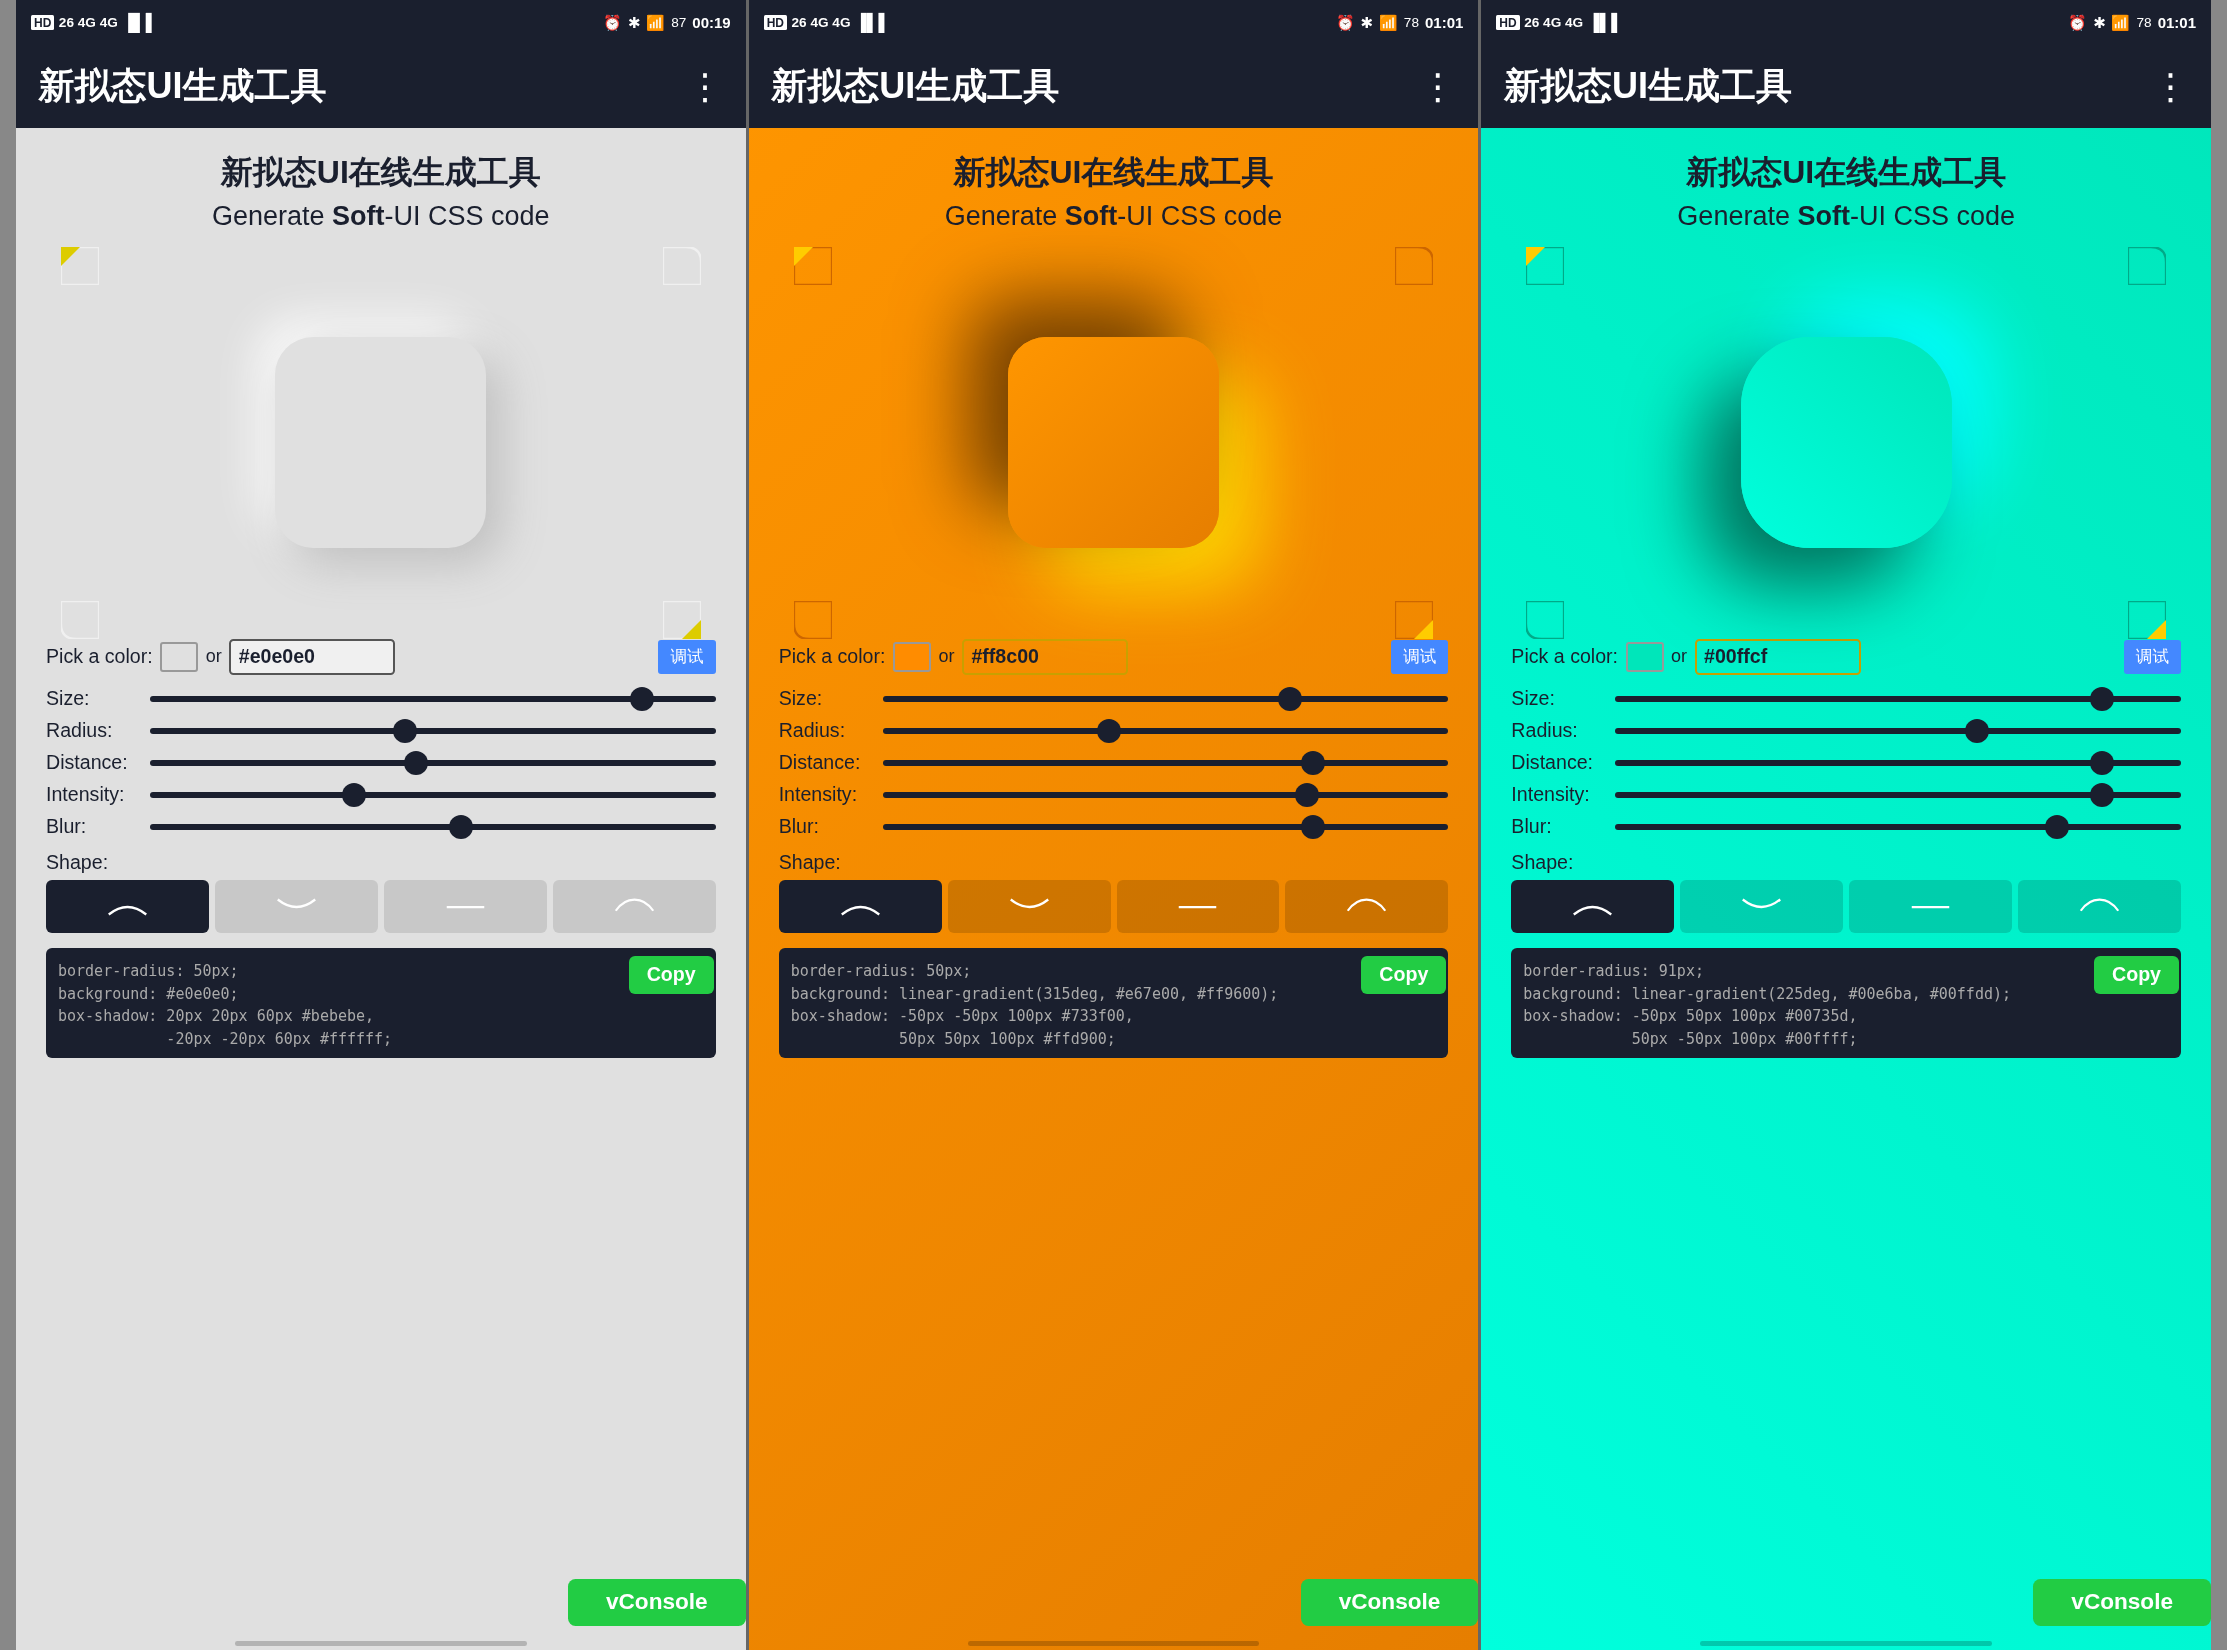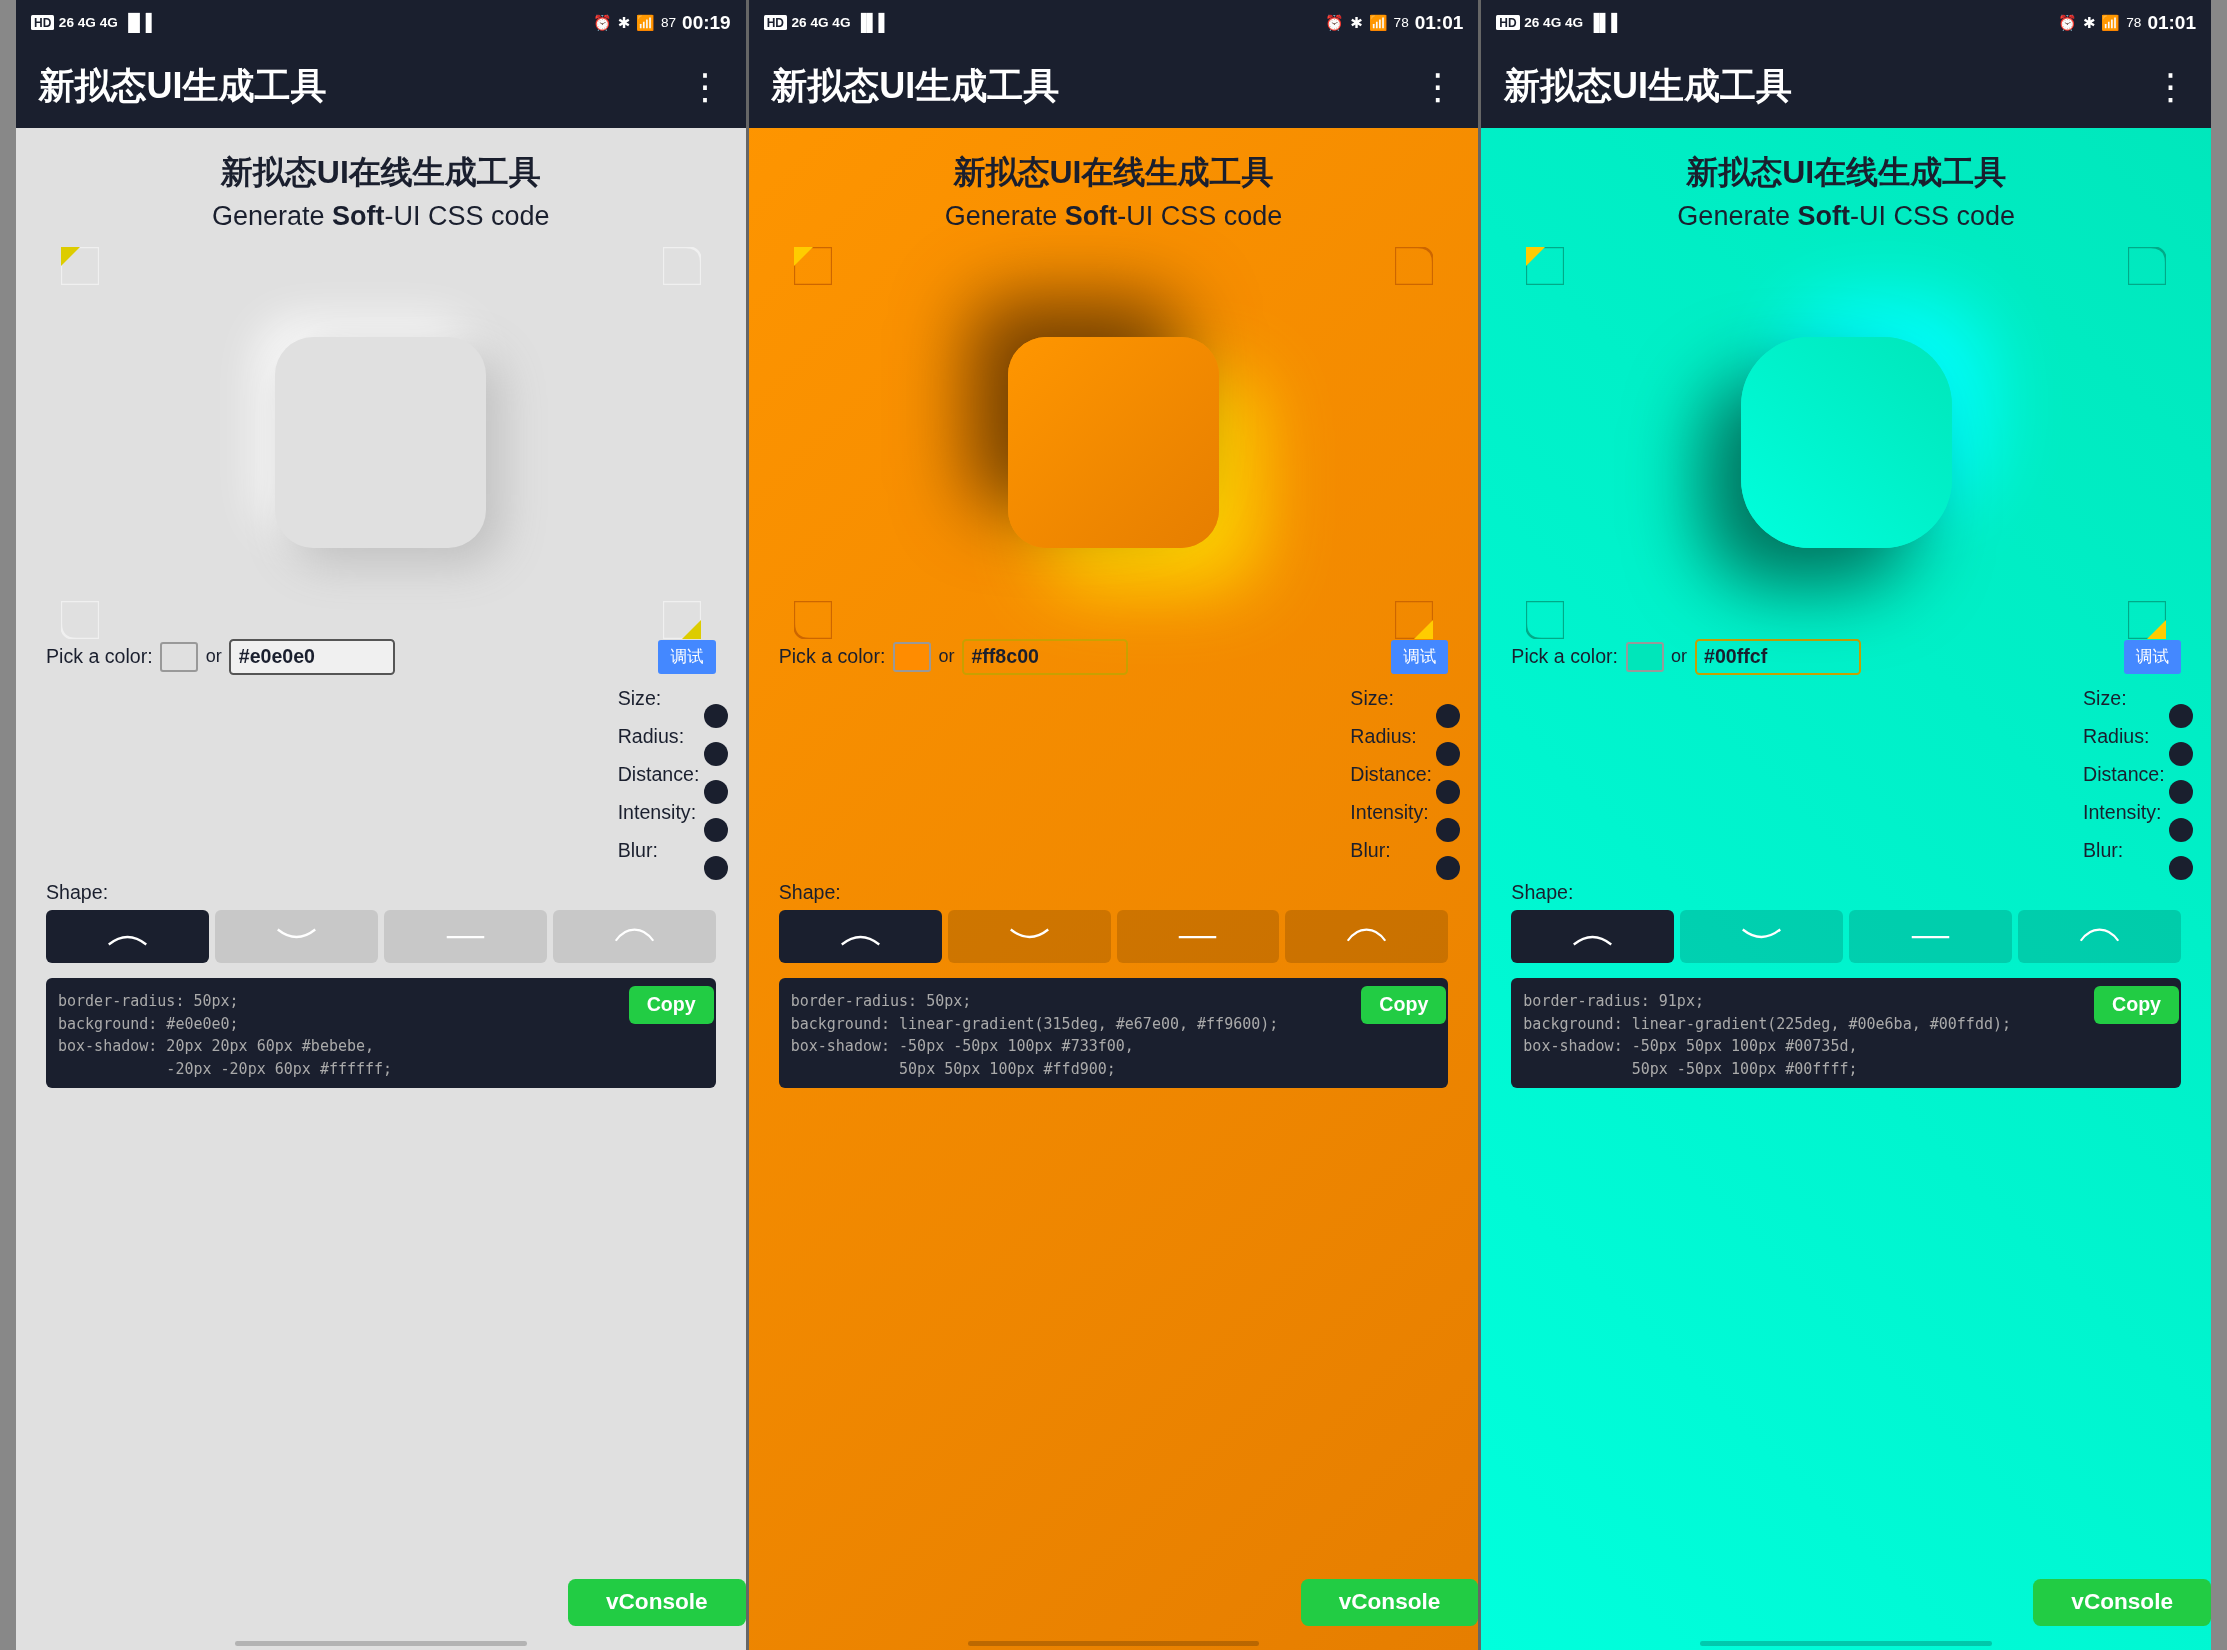--- a/index.html
+++ b/index.html
@@ -57,21 +57,21 @@
       border-radius: 1.5px;
     }
     .status-right {
       display: flex;
       align-items: center;
       gap: 6px;
       color: white;
       font-size: 15px;
     }
     .time-text {
-      font-size: 19px;
+      font-size: 15px;
       font-weight: bold;
     }
 
     
     .app-bar {
       height: 83px;
       background: #1a1f2e;
       display: flex;
       align-items: center;
       justify-content: space-between;
@@ -228,23 +228,22 @@
       padding: 6px 12px;
       font-size: 16.6px;
       border-radius: 3px;
       cursor: pointer;
       margin-left: auto;
     }
 
     
     .slider-row {
       display: flex;
-      align-items: flex-end;
+      align-items: center;
       gap: 6px;
-      flex-direction: column;
     }
     .slider-label {
       font-size: 19.6px;
       color: #1a1f2e;
       width: 98px;
       flex-shrink: 0;
     }
     .slider-track {
       flex: 1;
       height: 6px;

